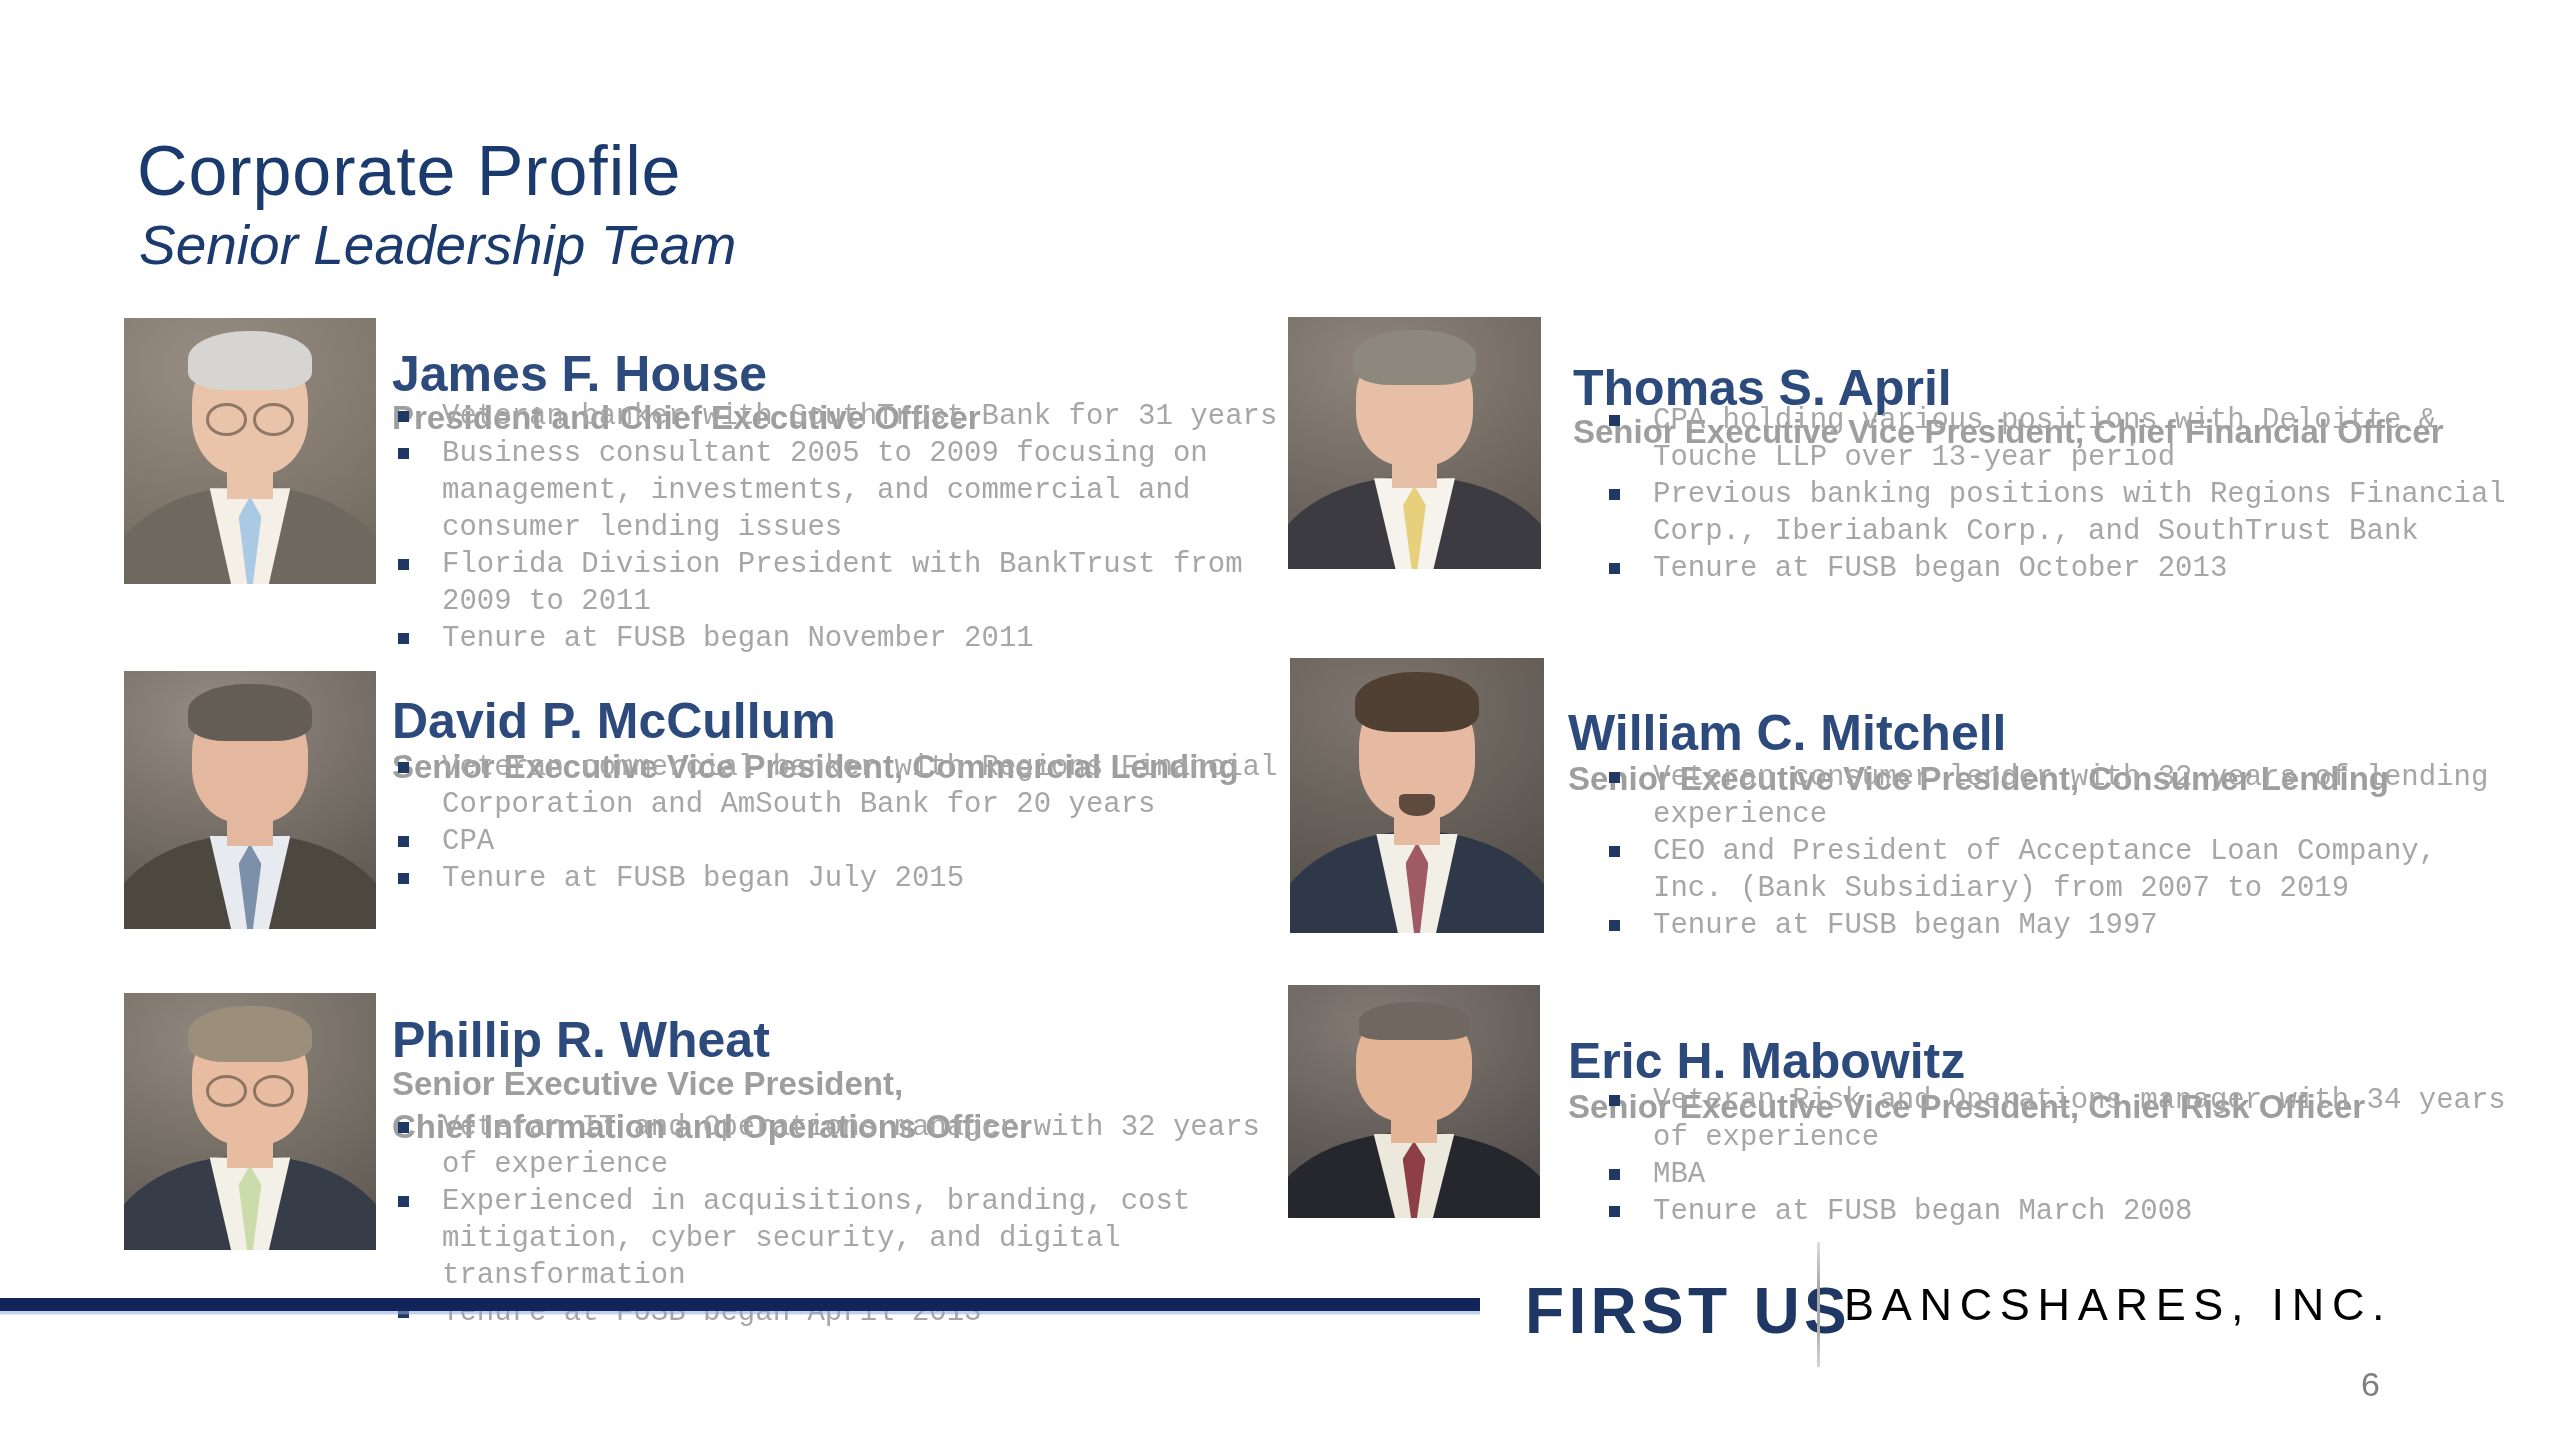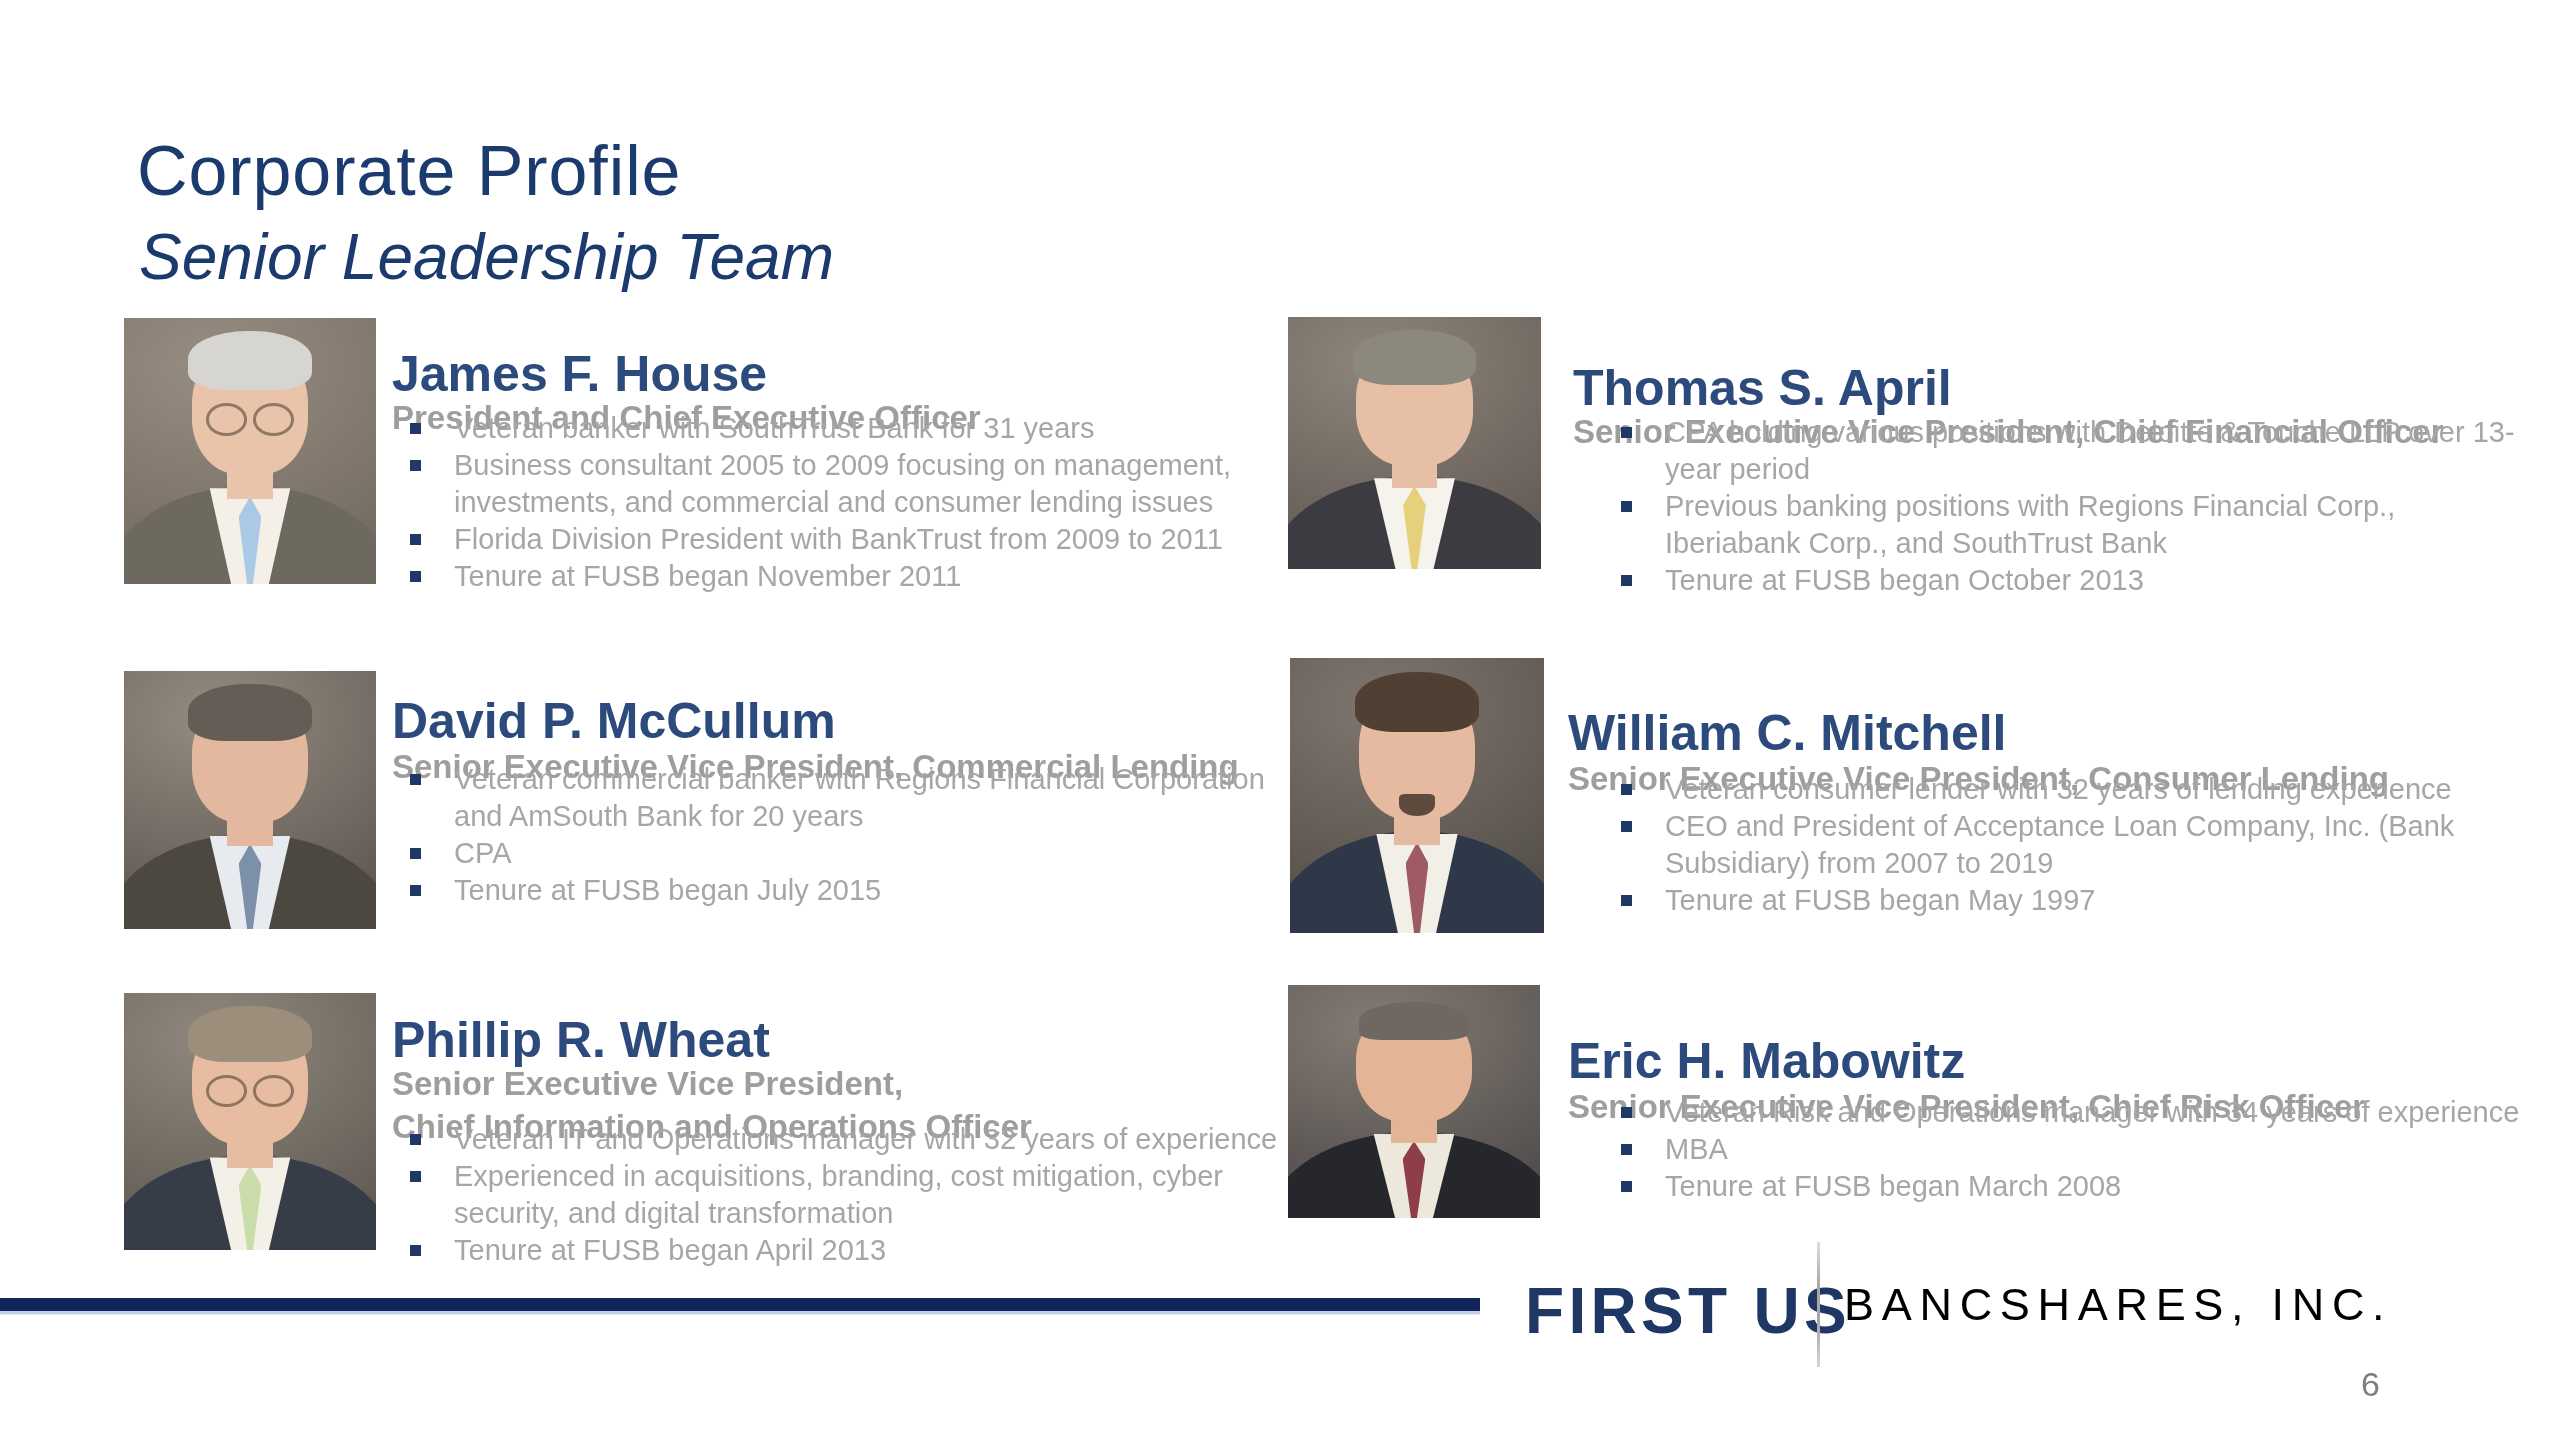--- a/index.html
+++ b/index.html
@@ -5,26 +5,26 @@
 <style>
   html,body{margin:0;padding:0;}
   body{
     width:2576px;height:1449px;position:relative;background:#ffffff;overflow:hidden;
     font-family:"Liberation Sans", sans-serif;
   }
   .abs{position:absolute;}
 
   
   .slide-title{left:137px;top:84px;font-size:70px;color:#1B3A6E;letter-spacing:0.9px;font-weight:400;}
-  .slide-subtitle{left:139px;top:167px;font-size:64px;font-style:italic;color:#1B3A6E;font-weight:400;}
+  .slide-subtitle{left:139px;top:167px;font-size:55px;font-style:italic;color:#1B3A6E;font-weight:400;}
 
   
   .name{font-size:50px;font-weight:bold;color:#2C4A7C;line-height:41px;white-space:nowrap;}
   .role{font-size:33px;font-weight:bold;color:#9E9E9E;line-height:43px;white-space:pre-line;margin-top:44px;}
-  .bullets{list-style:none;margin:12px;padding:0;}
+  .bullets{list-style:none;margin:0;padding:0;font-family:Liberation Mono, monospace;}
   .bullets li{position:relative;padding-left:46px;font-size:29px;line-height:37px;color:#A6A6A6;}
   .bullets li::before{content:"";position:absolute;left:1.7px;top:13px;width:11px;height:11px;background:#1F3864;}
 
   .n1{left:392px;top:304px}  .r1{left:392px;top:352px}  .u1{left:396px;top:398px;width:905px}
   .n2{left:392px;top:651px}  .r2{left:392px;top:701px}  .u2{left:396px;top:749px;width:905px}
   .n3{left:392px;top:970px} .r3{left:392px;top:1018px} .u3{left:396px;top:1109px;width:905px}
   .n4{left:1573px;top:318px} .r4{left:1573px;top:366px} .u4{left:1607px;top:402px;width:910px}
   .n5{left:1568px;top:663px} .r5{left:1568px;top:713px} .u5{left:1607px;top:759px;width:910px}
   .n6{left:1568px;top:991px}.r6{left:1568px;top:1041px}.u6{left:1607px;top:1082px;width:910px}
 

